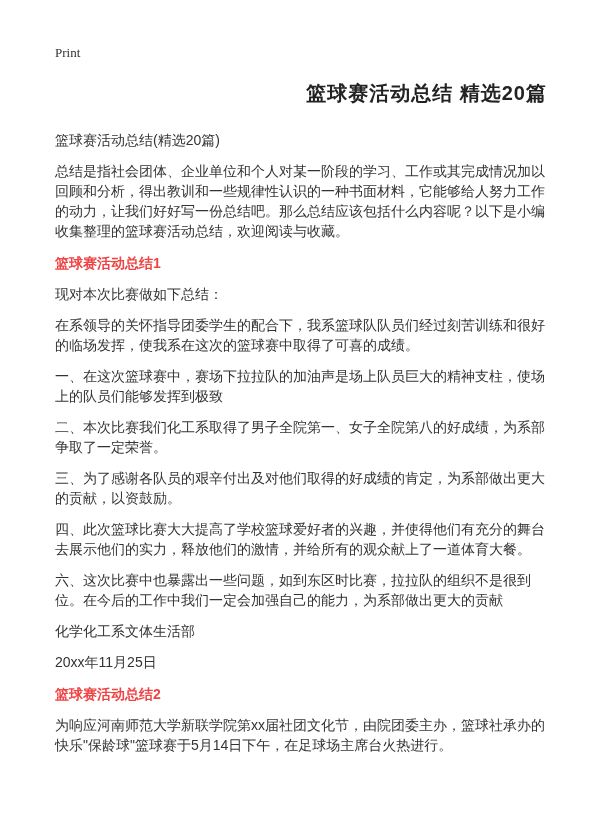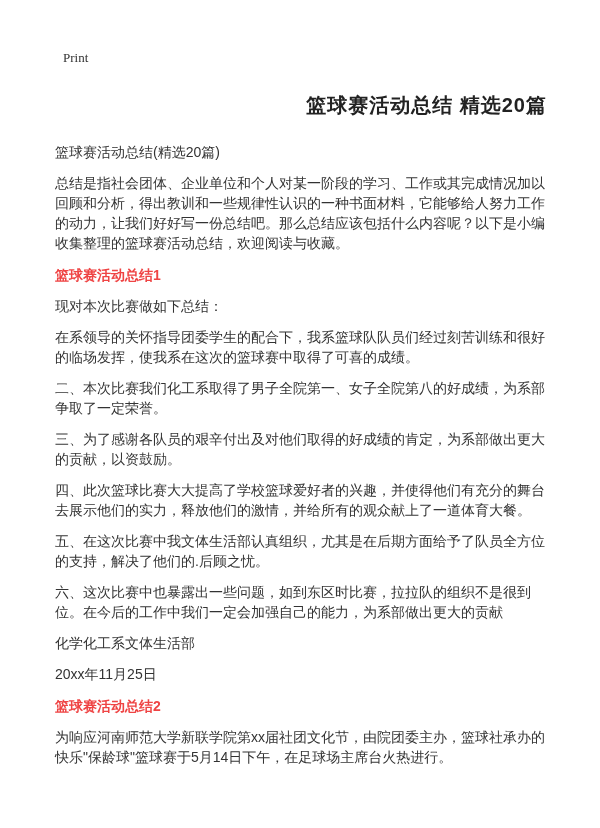--- a/index.html
+++ b/index.html
@@ -18,21 +18,21 @@
     color: #333333;
     font-size: 14px;
     line-height: 20px;
     overflow: hidden;
   }
   .print-link {
     font-family: "Liberation Serif", serif;
     font-size: 13px;
     line-height: 16px;
     color: #333333;
-    margin: 8px;
+    margin: 0;
     cursor: pointer;
     display: inline-block;
   }
   .doc-title {
     text-align: right;
     font-size: 20px;
     line-height: 26px;
     font-weight: bold;
     color: #222222;
     margin: 18px 0 0 0;
@@ -64,28 +64,28 @@
   <p class="subtitle">篮球赛活动总结(精选20篇)</p>
 
   <p class="para">总结是指社会团体、企业单位和个人对某一阶段的学习、工作或其完成情况加以回顾和分析，得出教训和一些规律性认识的一种书面材料，它能够给人努力工作的动力，让我们好好写一份总结吧。那么总结应该包括什么内容呢？以下是小编收集整理的篮球赛活动总结，欢迎阅读与收藏。</p>
 
   <h2 class="section-heading">篮球赛活动总结1</h2>
 
   <p class="para">现对本次比赛做如下总结：</p>
 
   <p class="para">在系领导的关怀指导团委学生的配合下，我系篮球队队员们经过刻苦训练和很好的临场发挥，使我系在这次的篮球赛中取得了可喜的成绩。</p>
 
+  <p class="para">一、在这次篮球赛中，赛场下拉拉队的加油声是场上队员巨大的精神支柱，使场上的队员们能够发挥到极致</p>
 
   <p class="para">二、本次比赛我们化工系取得了男子全院第一、女子全院第八的好成绩，为系部争取了一定荣誉。</p>
 
   <p class="para">三、为了感谢各队员的艰辛付出及对他们取得的好成绩的肯定，为系部做出更大的贡献，以资鼓励。</p>
 
   <p class="para">四、此次篮球比赛大大提高了学校篮球爱好者的兴趣，并使得他们有充分的舞台去展示他们的实力，释放他们的激情，并给所有的观众献上了一道体育大餐。</p>
 
-  <p class="para">五、在这次比赛中我文体生活部认真组织，尤其是在后期方面给予了队员全方位的支持，解决了他们的.后顾之忧。</p>
 
   <p class="para">六、这次比赛中也暴露出一些问题，如到东区时比赛，拉拉队的组织不是很到位。在今后的工作中我们一定会加强自己的能力，为系部做出更大的贡献</p>
 
   <p class="para">化学化工系文体生活部</p>
 
   <p class="para">20xx年11月25日</p>
 
   <h2 class="section-heading">篮球赛活动总结2</h2>
 
   <p class="para">为响应河南师范大学新联学院第xx届社团文化节，由院团委主办，篮球社承办的快乐"保龄球"篮球赛于5月14日下午，在足球场主席台火热进行。</p>

